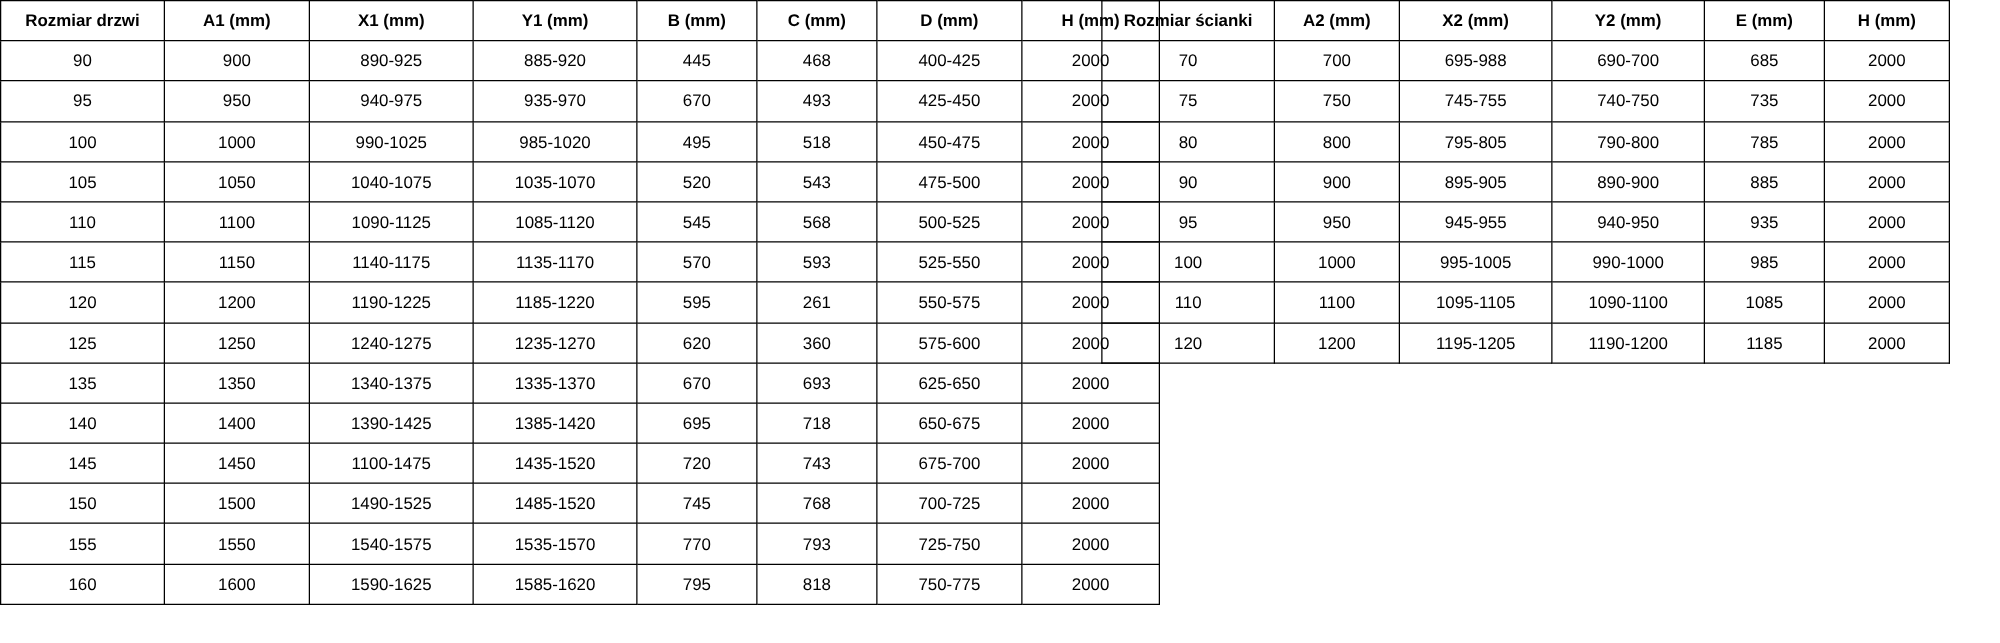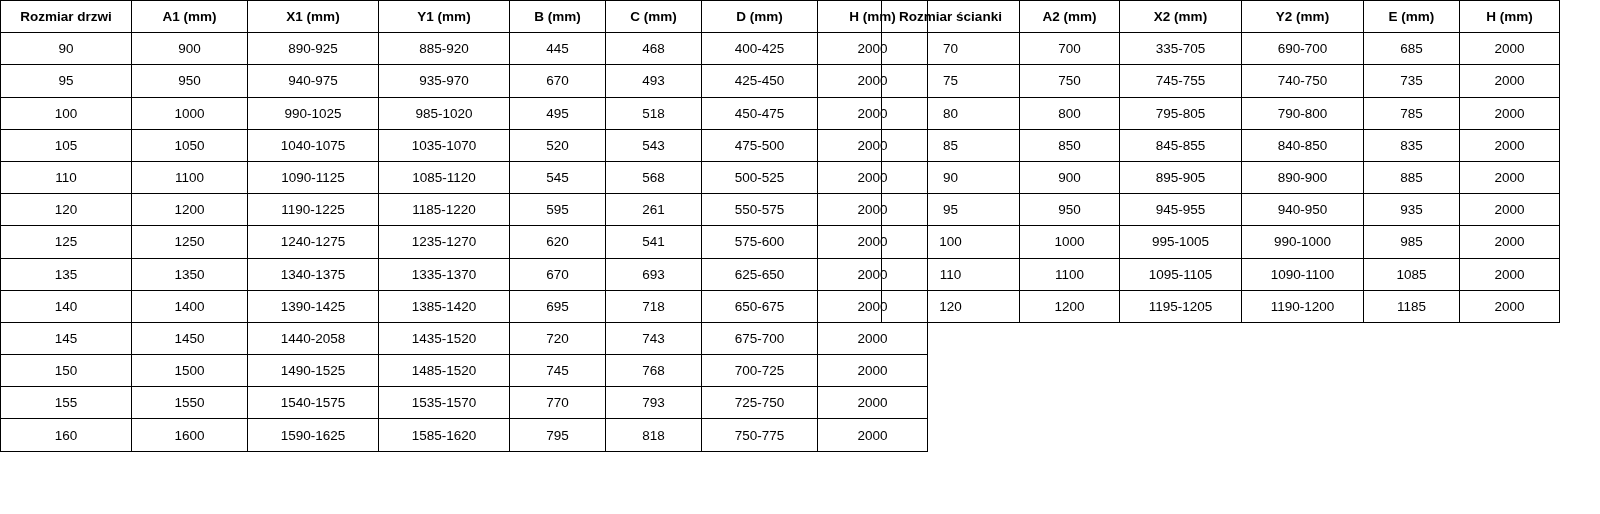--- a/index.html
+++ b/index.html
@@ -140,36 +140,46 @@
           <td>110</td>
           <td>1100</td>
           <td>1090-1125</td>
           <td>1085-1120</td>
           <td>545</td>
           <td>568</td>
           <td>500-525</td>
           <td>2000</td>
         </tr>
         <tr>
+          <td>115</td>
+          <td>1150</td>
+          <td>1140-1175</td>
+          <td>1135-1170</td>
+          <td>570</td>
+          <td>593</td>
+          <td>525-550</td>
+          <td>2000</td>
+        </tr>
+        <tr>
           <td>120</td>
           <td>1200</td>
           <td>1190-1225</td>
           <td>1185-1220</td>
           <td>595</td>
           <td>261</td>
           <td>550-575</td>
           <td>2000</td>
         </tr>
         <tr>
           <td>125</td>
           <td>1250</td>
           <td>1240-1275</td>
           <td>1235-1270</td>
           <td>620</td>
-          <td>541</td>
+          <td>360</td>
           <td>575-600</td>
           <td>2000</td>
         </tr>
         <tr>
           <td>135</td>
           <td>1350</td>
           <td>1340-1375</td>
           <td>1335-1370</td>
           <td>670</td>
           <td>693</td>
@@ -182,21 +192,21 @@
           <td>1390-1425</td>
           <td>1385-1420</td>
           <td>695</td>
           <td>718</td>
           <td>650-675</td>
           <td>2000</td>
         </tr>
         <tr>
           <td>145</td>
           <td>1450</td>
-          <td>1440-2058</td>
+          <td>1100-1475</td>
           <td>1435-1520</td>
           <td>720</td>
           <td>743</td>
           <td>675-700</td>
           <td>2000</td>
         </tr>
         <tr>
           <td>150</td>
           <td>1500</td>
           <td>1490-1525</td>
@@ -247,21 +257,21 @@
           <th>X2 (mm)</th>
           <th>Y2 (mm)</th>
           <th>E (mm)</th>
           <th>H (mm)</th>
         </tr>
       </thead>
       <tbody>
         <tr>
           <td>70</td>
           <td>700</td>
-          <td>335-705</td>
+          <td>695-988</td>
           <td>690-700</td>
           <td>685</td>
           <td>2000</td>
         </tr>
         <tr>
           <td>75</td>
           <td>750</td>
           <td>745-755</td>
           <td>740-750</td>
           <td>735</td>
@@ -269,28 +279,20 @@
         </tr>
         <tr>
           <td>80</td>
           <td>800</td>
           <td>795-805</td>
           <td>790-800</td>
           <td>785</td>
           <td>2000</td>
         </tr>
         <tr>
-          <td>85</td>
-          <td>850</td>
-          <td>845-855</td>
-          <td>840-850</td>
-          <td>835</td>
-          <td>2000</td>
-        </tr>
-        <tr>
           <td>90</td>
           <td>900</td>
           <td>895-905</td>
           <td>890-900</td>
           <td>885</td>
           <td>2000</td>
         </tr>
         <tr>
           <td>95</td>
           <td>950</td>

